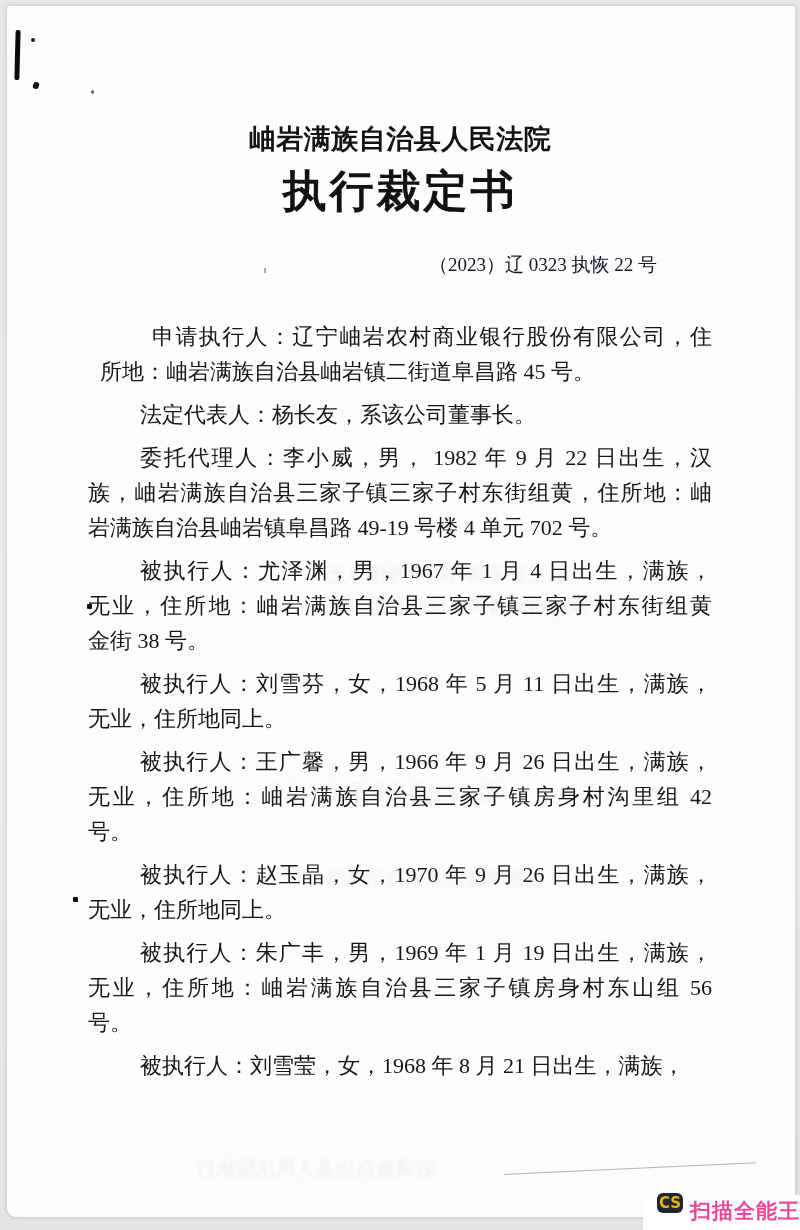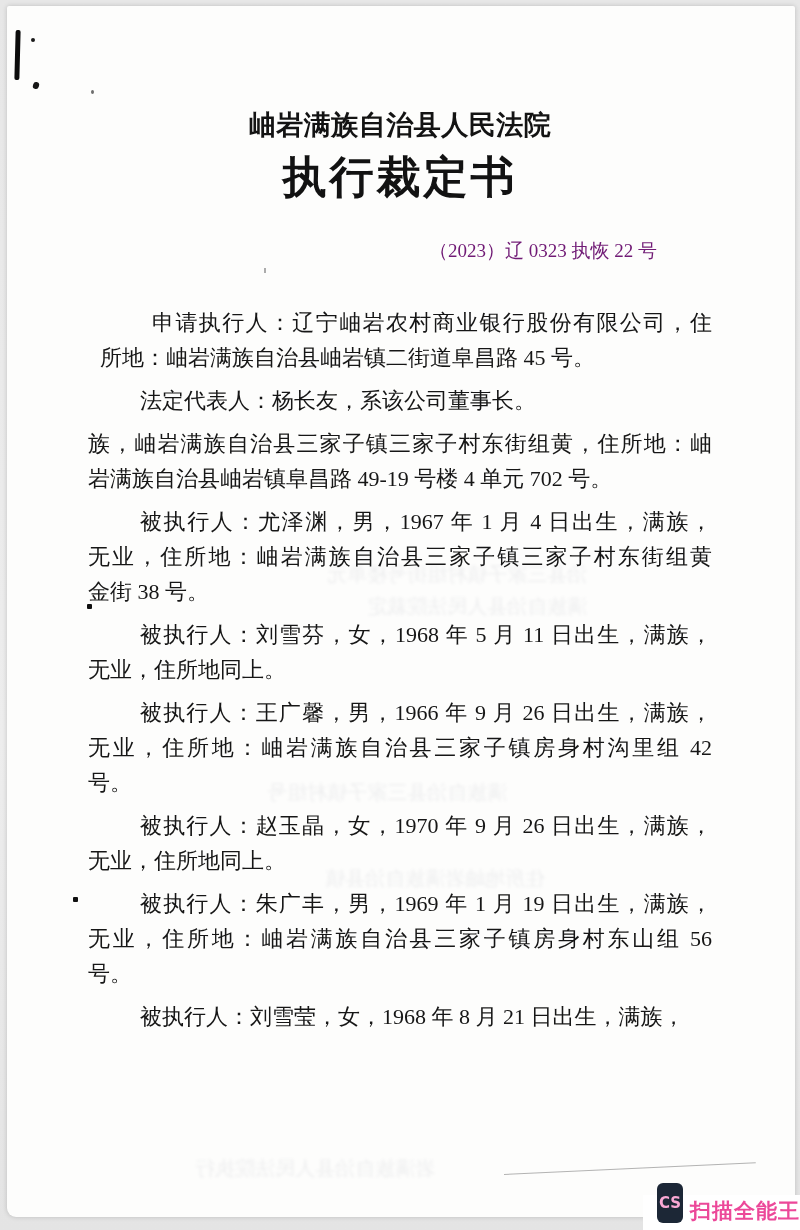--- a/index.html
+++ b/index.html
@@ -16,21 +16,21 @@
     background: linear-gradient(180deg, #e7e7e7 0%, #ededed 60%, #e4e4e4 100%);
   }
   .page {
     position: absolute; left: 7px; top: 6px; right: 5px; bottom: 13px;
     background: #fdfdfc;
     border-radius: 2px 2px 6px 9px;
     box-shadow: 0 0 5px rgba(0,0,0,0.18);
     overflow: hidden;
   }
   .page-inner {
-    position: absolute; left: 81px; right: 83px; top: 4px;
+    position: absolute; left: 81px; right: 83px; top: 18px;
   }
   .court-name {
     margin-top: 95px;
     text-align: center;
     font-family: "DejaVu Sans", "Liberation Sans", sans-serif;
     font-weight: bold;
     font-size: 27px;
     line-height: 40px;
     color: #131313;
     letter-spacing: 0.5px;
@@ -44,21 +44,21 @@
     line-height: 48px;
     color: #121212;
     letter-spacing: 3px;
   }
   .case-number {
     margin-top: 36px;
     text-align: right;
     padding-right: 55px;
     font-size: 19px;
     line-height: 28px;
-    color: #701a75;
+    color: #0f172a;
   }
   .doc-body {
     margin-top: 40px;
     color: #161616;
     font-size: 22px;
   }
   .para { margin-top: 8px; }
   .para:first-child { margin-top: 0; margin-left: 12px; }
   .line {
     line-height: 35px;
@@ -106,24 +106,24 @@
   
   .watermark {
     position: absolute; right: 0; bottom: 0;
     height: 35px;
     padding-left: 14px;
     background: #ffffff;
     display: flex; align-items: center;
     gap: 7px;
   }
   .wm-badge {
-    width: 26px; height: 40px;
+    width: 26px; height: 20px;
     background: #1c2736;
     border-radius: 6px;
-    color: #f9a8d4;
+    color: #eab308;
     font-family: "DejaVu Sans", "Liberation Sans", sans-serif;
     font-weight: bold;
     font-size: 15px;
     display: flex; align-items: center; justify-content: center;
     margin-bottom: 19px;
   }
   .wm-label {
     font-family: "DejaVu Sans", "Liberation Sans", sans-serif;
     font-weight: 600;
     font-size: 21px;
@@ -144,20 +144,21 @@
       <div class="case-number">（2023）辽 0323 执恢 22 号</div>
       <div class="doc-body" id="doc-body">
           <div class="para">
             <div class="line para-first">申请执行人：辽宁岫岩农村商业银行股份有限公司，住</div>
             <div class="line para-last">所地：岫岩满族自治县岫岩镇二街道阜昌路 45 号。</div>
           </div>
           <div class="para">
             <div class="line para-first para-last">法定代表人：杨长友，系该公司董事长。</div>
           </div>
           <div class="para">
+            <div class="line para-first">委托代理人：李小威，男， 1982 年 9 月 22 日出生，汉</div>
             <div class="line">族，岫岩满族自治县三家子镇三家子村东街组黄，住所地：岫</div>
             <div class="line para-last">岩满族自治县岫岩镇阜昌路 49-19 号楼 4 单元 702 号。</div>
           </div>
           <div class="para">
             <div class="line para-first">被执行人：尤泽渊，男，1967 年 1 月 4 日出生，满族，</div>
             <div class="line">无业，住所地：岫岩满族自治县三家子镇三家子村东街组黄</div>
             <div class="line para-last">金街 38 号。</div>
           </div>
           <div class="para">
             <div class="line para-first">被执行人：刘雪芬，女，1968 年 5 月 11 日出生，满族，</div>

